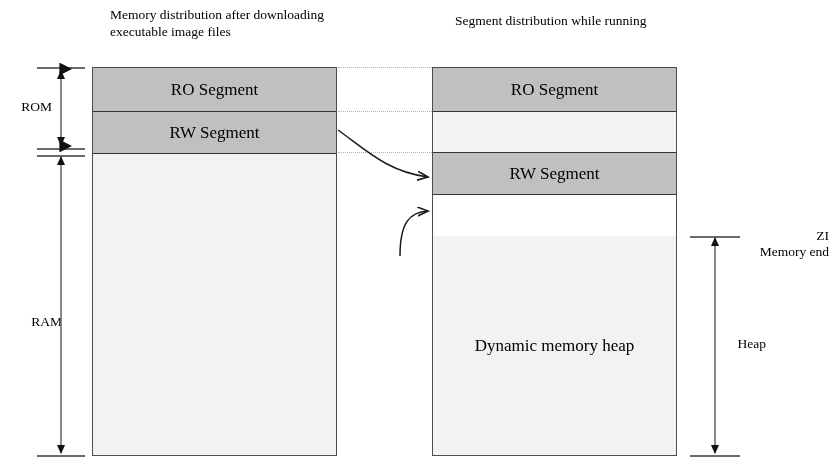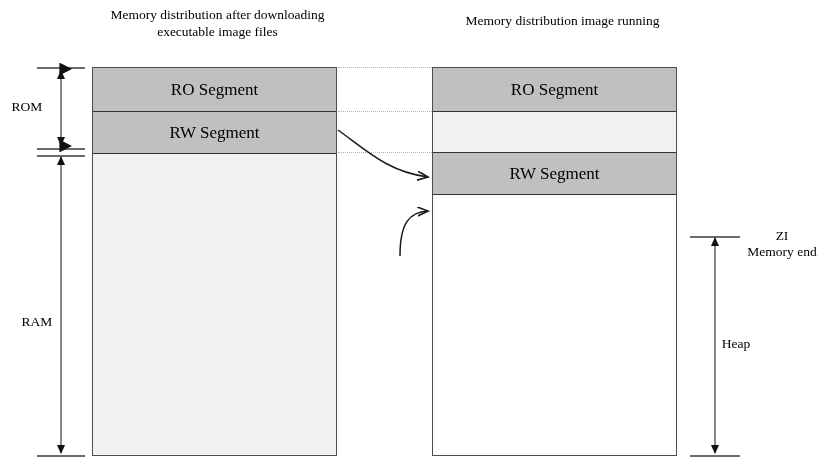--- a/index.html
+++ b/index.html
@@ -11,21 +11,20 @@
     position: relative;
     width: 829px;
     height: 464px;
     background: #ffffff;
     font-family: "Liberation Serif", "DejaVu Serif", serif;
     color: #000000;
     overflow: hidden;
   }
   .title {
     position: absolute;
-    text-align: center;
     font-size: 13.5px;
     line-height: 17px;
     color: #000000;
     white-space: pre-line;
   }
   #title-left  { left: 110px; top: 6px;  width: 215px; }
   #title-right { left: 455px; top: 12px; width: 215px; }
 
   
   .col {
@@ -62,41 +61,41 @@
 
   
   .tick {
     position: absolute;
     height: 0;
     border-top: 2px solid #6b6b6b;
   }
   .bracket-label {
     position: absolute;
     font-size: 13.5px;
-    text-align: center;
+    text-align: right;
     line-height: 16px;
     white-space: pre-line;
   }
 
   svg.overlay {
     position: absolute;
     left: 0;
     top: 0;
     width: 829px;
     height: 464px;
     pointer-events: none;
   }
 </style>
 </head>
 <body>
 
 <div id="canvas">
 
   <div class="title" id="title-left">Memory distribution after downloading executable image files</div>
-  <div class="title" id="title-right">Memory distribution image running</div>
+  <div class="title" id="title-right">Segment distribution while running</div>
 
   <div class="guide" style="top:67px;"></div>
   <div class="guide" style="top:111px;"></div>
   <div class="guide" style="top:152px;"></div>
 
   <div class="col" id="col-left">
     <div class="seg seg-gray seg-divider-bottom" style="top:0px; height:44px;">
       <span>RO Segment</span>
     </div>
     <div class="seg seg-gray seg-divider-bottom" style="top:44px; height:42px;">
@@ -109,20 +108,23 @@
 
   <div class="col" id="col-right">
     <div class="seg seg-gray seg-divider-bottom" style="top:0px; height:44px;">
       <span>RO Segment</span>
     </div>
     <div class="seg seg-light seg-divider-bottom" style="top:44px; height:41px;">
       <span></span>
     </div>
     <div class="seg seg-gray seg-divider-bottom" style="top:85px; height:42px;">
       <span>RW Segment</span>
+    </div>
+    <div class="seg seg-light" style="top:168px; bottom:0px;">
+      <span>Dynamic memory heap</span>
     </div>
   </div>
 
   <div class="tick" style="left:37px; top:67px;  width:48px;"></div>
   <div class="tick" style="left:37px; top:148px; width:48px;"></div>
   <div class="tick" style="left:37px; top:155px; width:48px;"></div>
   <div class="tick" style="left:37px; top:455px; width:48px;"></div>
 
   <div class="bracket-label" style="left:2px; top:99px; width:50px;">ROM</div>
   <div class="bracket-label" style="left:12px; top:314px; width:50px;">RAM</div>

